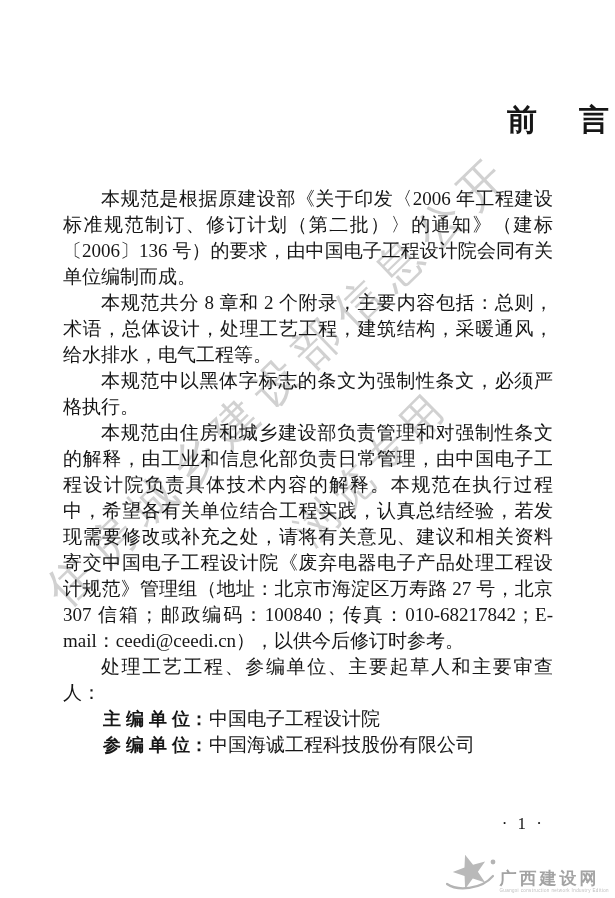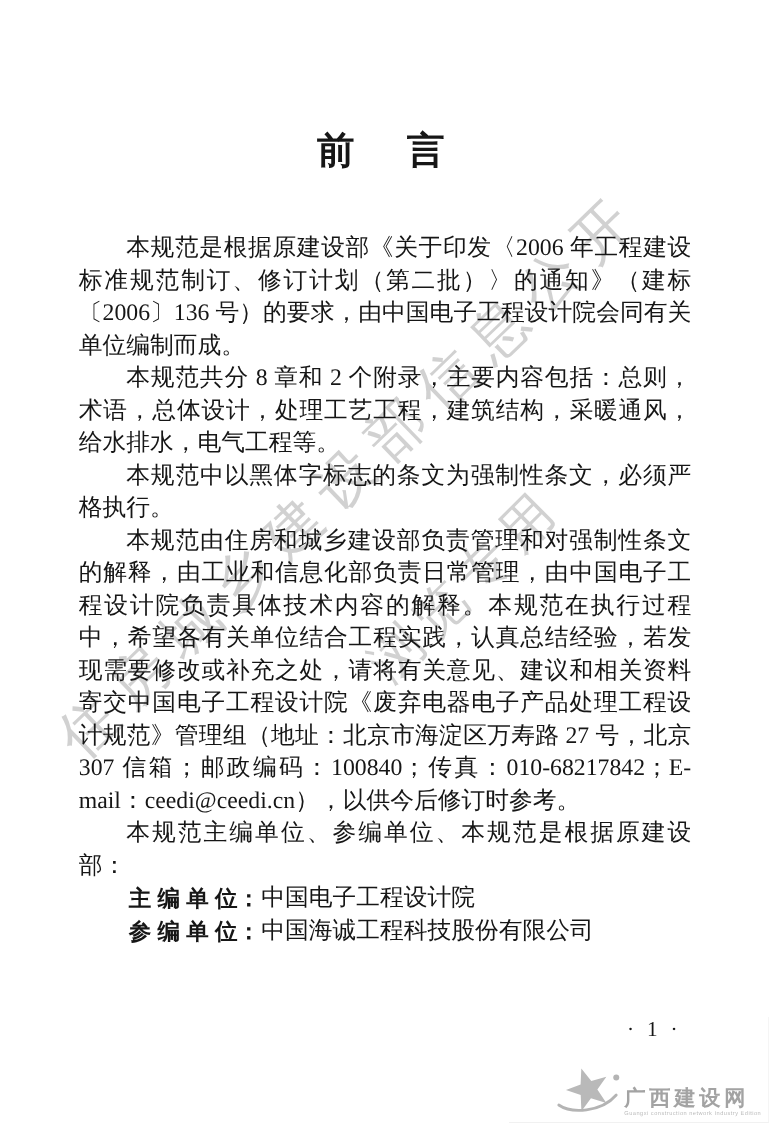--- a/index.html
+++ b/index.html
@@ -30,21 +30,21 @@
   .wm-small{
     left:372px;top:468px;
     font-size:42px;
     letter-spacing:7px;
     transform:translate(-50%,-50%) rotate(-45deg);
   }
   
   .title{
     position:absolute;
     top:100px;left:0;right:0;
-    text-align:center;
+    text-align:right;
     font-size:30px;
     font-weight:bold;
     letter-spacing:6px;
     z-index:2;
   }
   
   .body-text{
     position:absolute;
     left:63px;top:186px;
     width:490px;
@@ -114,21 +114,21 @@
   <div class="wm wm-main">住房城乡建设部信息公开</div>
   <div class="wm wm-small">浏览专用</div>
 
   <div class="title">前　言</div>
 
   <div class="body-text">
     <p>本规范是根据原建设部《关于印发〈2006 年工程建设标准规范制订、修订计划（第二批）〉的通知》（建标〔2006〕136 号）的要求，由中国电子工程设计院会同有关单位编制而成。</p>
     <p>本规范共分 8 章和 2 个附录，主要内容包括：总则，术语，总体设计，处理工艺工程，建筑结构，采暖通风，给水排水，电气工程等。</p>
     <p>本规范中以黑体字标志的条文为强制性条文，必须严格执行。</p>
     <p>本规范由住房和城乡建设部负责管理和对强制性条文的解释，由工业和信息化部负责日常管理，由中国电子工程设计院负责具体技术内容的解释。本规范在执行过程中，希望各有关单位结合工程实践，认真总结经验，若发现需要修改或补充之处，请将有关意见、建议和相关资料寄交中国电子工程设计院《废弃电器电子产品处理工程设计规范》管理组（地址：北京市海淀区万寿路 27 号，北京 307 信箱；邮政编码：100840；传真：010-68217842；E-mail：ceedi@ceedi.cn），以供今后修订时参考。</p>
-    <p>本规范主编单位、参编单位、本规范是根据原建设部：</p>
+    <p>处理工艺工程、参编单位、主要起草人和主要审查人：</p>
 
     <div class="unit-row">
       <span class="unit-label">主 编 单 位：</span>
       <span class="unit-value">中国电子工程设计院</span>
     </div>
     <div class="unit-row">
       <span class="unit-label">参 编 单 位：</span>
       <span class="unit-value">中国海诚工程科技股份有限公司</span>
     </div>
 

